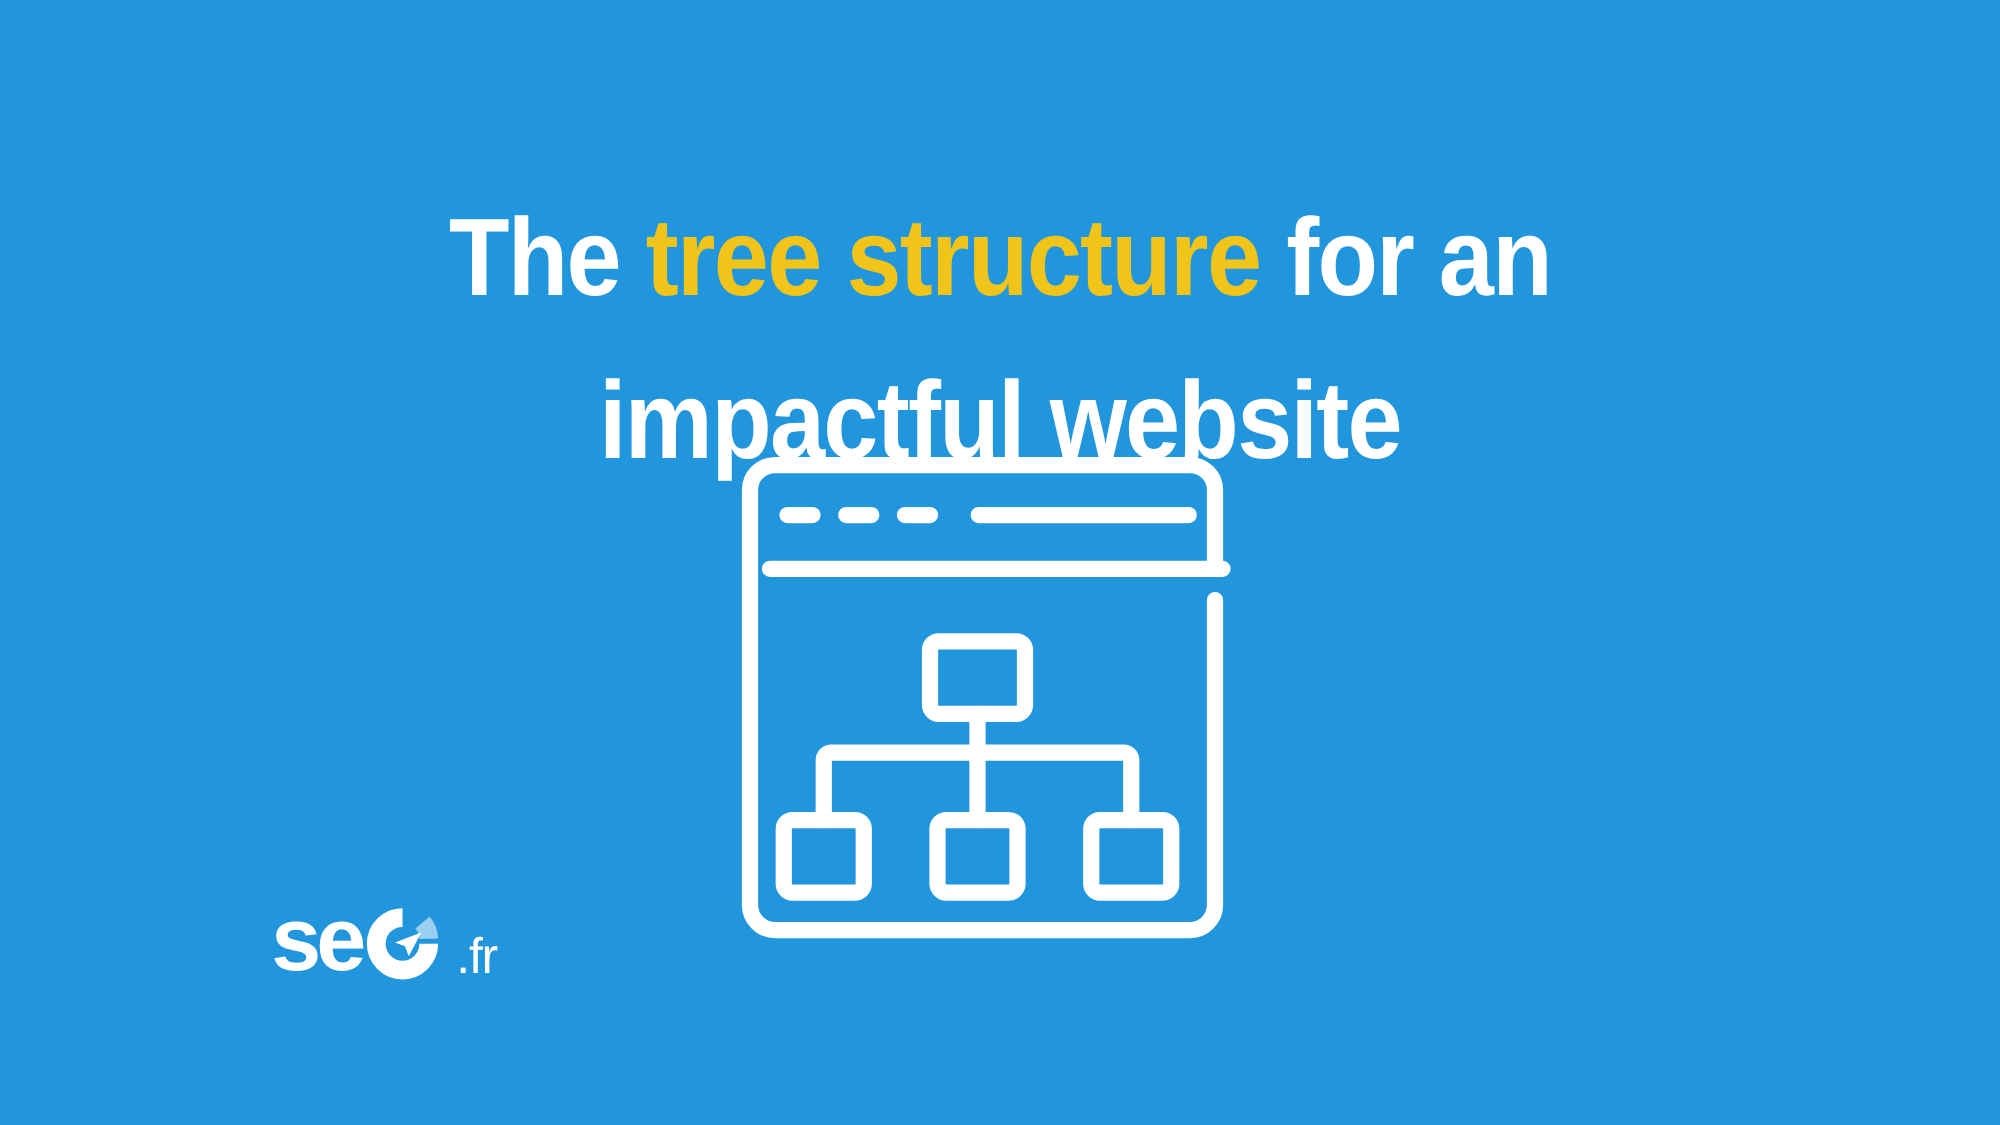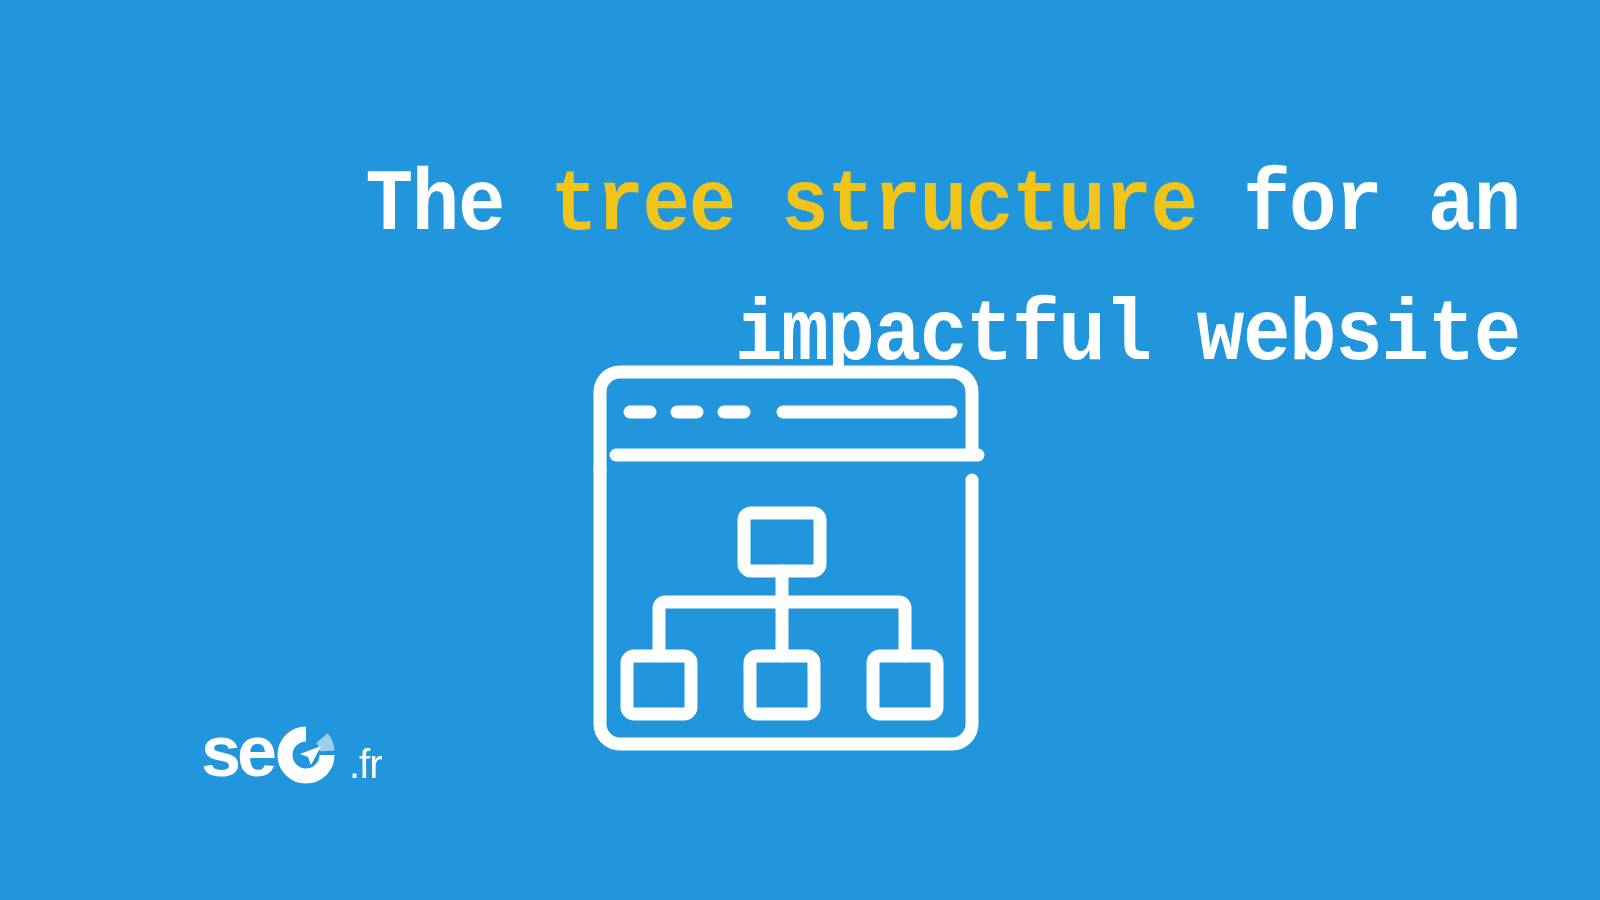--- a/index.html
+++ b/index.html
@@ -21,22 +21,22 @@
     background: #2196dd;
     overflow: hidden;
   }
 
   
   .headline {
     position: absolute;
     left: 0;
     top: 82px;
     width: 1600px;
-    text-align: right;
-    font-family: Liberation Mono, monospace;
+    text-align: center;
+    font-family: Liberation Sans, sans-serif;
     font-weight: 700;
     font-size: 88px;
     line-height: 130px;
     letter-spacing: -1.5px;
     color: #ffffff;
     -webkit-font-smoothing: antialiased;
   }
   .headline .line {
     display: block;
     white-space: nowrap;
@@ -58,21 +58,21 @@
   .illustration svg {
     display: block;
     width: 392px;
     height: 398px;
     overflow: visible;
   }
 
   
   .brand-logo {
     position: absolute;
-    left: 204px;
+    left: 220px;
     top: 716px;
     width: 230px;
     height: 76px;
   }
   .brand-logo svg {
     display: block;
     width: 230px;
     height: 76px;
     overflow: visible;
   }

